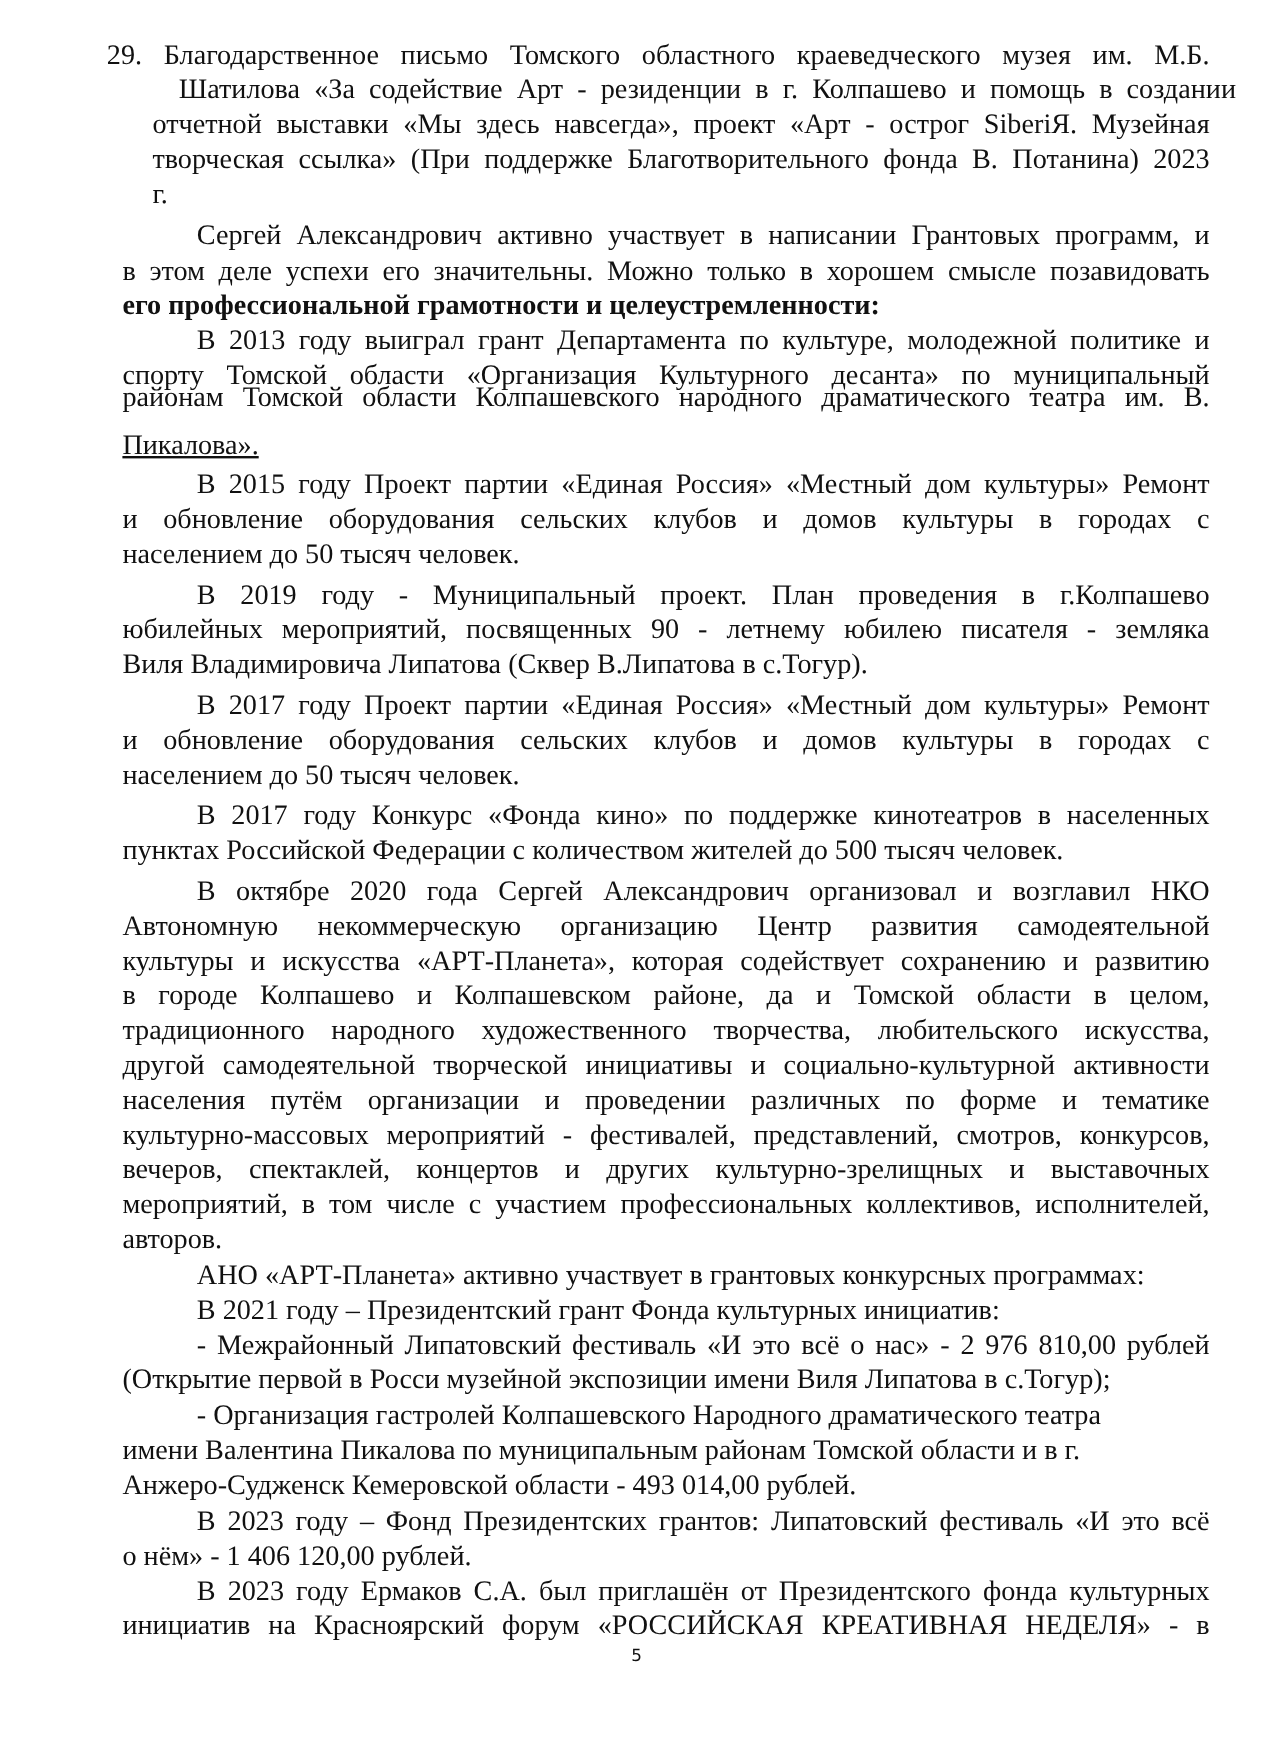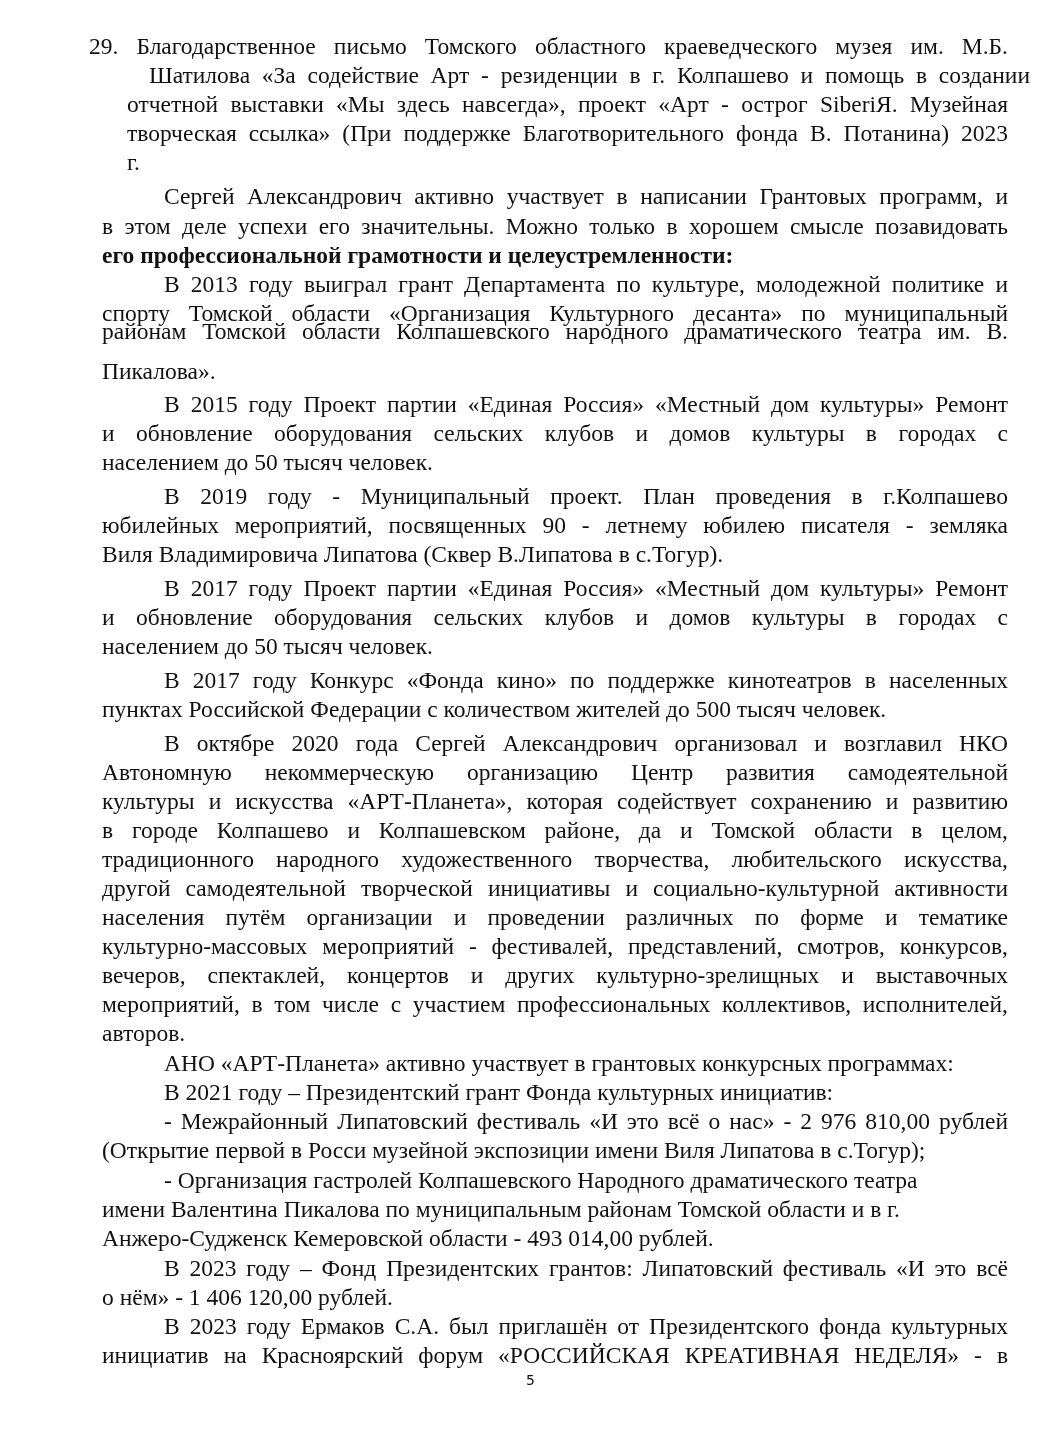--- a/index.html
+++ b/index.html
@@ -38,21 +38,21 @@
       <div class="ln " style="top: 60px; margin-left: 22px;">Шатилова «За содействие Арт - резиденции в г. Колпашево и помощь в создании</div>
       <div class="ln " style="top: 89px;">отчетной выставки «Мы здесь навсегда», проект «Арт - острог SiberiЯ. Музейная</div>
       <div class="ln " style="top: 118px;">творческая ссылка» (При поддержке Благотворительного фонда В. Потанина) 2023</div>
       <div class="ln last" style="top: 147px;">г.</div>
       <div class="ln ind" style="top: 181px;">Сергей Александрович активно участвует в написании Грантовых программ, и</div>
       <div class="ln full" style="top: 211px;">в этом деле успехи его значительны. Можно только в хорошем смысле позавидовать</div>
       <div class="ln full last" style="top: 240px; font-weight: bold;">его профессиональной грамотности и целеустремленности:</div>
       <div class="ln ind" style="top: 269px;">В 2013 году выиграл грант Департамента по культуре, молодежной политике и</div>
       <div class="ln full" style="top: 298px;">спорту Томской области «Организация Культурного десанта» по муниципальный</div>
       <div class="ln full" style="top: 316px;">районам Томской области Колпашевского народного драматического театра им. В.</div>
-      <div class="ln full last" style="top: 356px;">Пикалова».</div>
+      <div class="ln full last" style="top: 356px; text-decoration: underline;">Пикалова».</div>
       <div class="ln ind" style="top: 389px;">В 2015 году Проект партии «Единая Россия» «Местный дом культуры» Ремонт</div>
       <div class="ln full" style="top: 418px;">и обновление оборудования сельских клубов и домов культуры в городах с</div>
       <div class="ln full last" style="top: 447px;">населением до 50 тысяч человек.</div>
       <div class="ln ind" style="top: 481px;">В 2019 году - Муниципальный проект. План проведения в г.Колпашево</div>
       <div class="ln full" style="top: 510px;">юбилейных мероприятий, посвященных 90 - летнему юбилею писателя - земляка</div>
       <div class="ln full last" style="top: 539px;">Виля Владимировича Липатова (Сквер В.Липатова в с.Тогур).</div>
       <div class="ln ind" style="top: 573px;">В 2017 году Проект партии «Единая Россия» «Местный дом культуры» Ремонт</div>
       <div class="ln full" style="top: 602px;">и обновление оборудования сельских клубов и домов культуры в городах с</div>
       <div class="ln full last" style="top: 631px;">населением до 50 тысяч человек.</div>
       <div class="ln ind" style="top: 665px;">В 2017 году Конкурс «Фонда кино» по поддержке кинотеатров в населенных</div>

